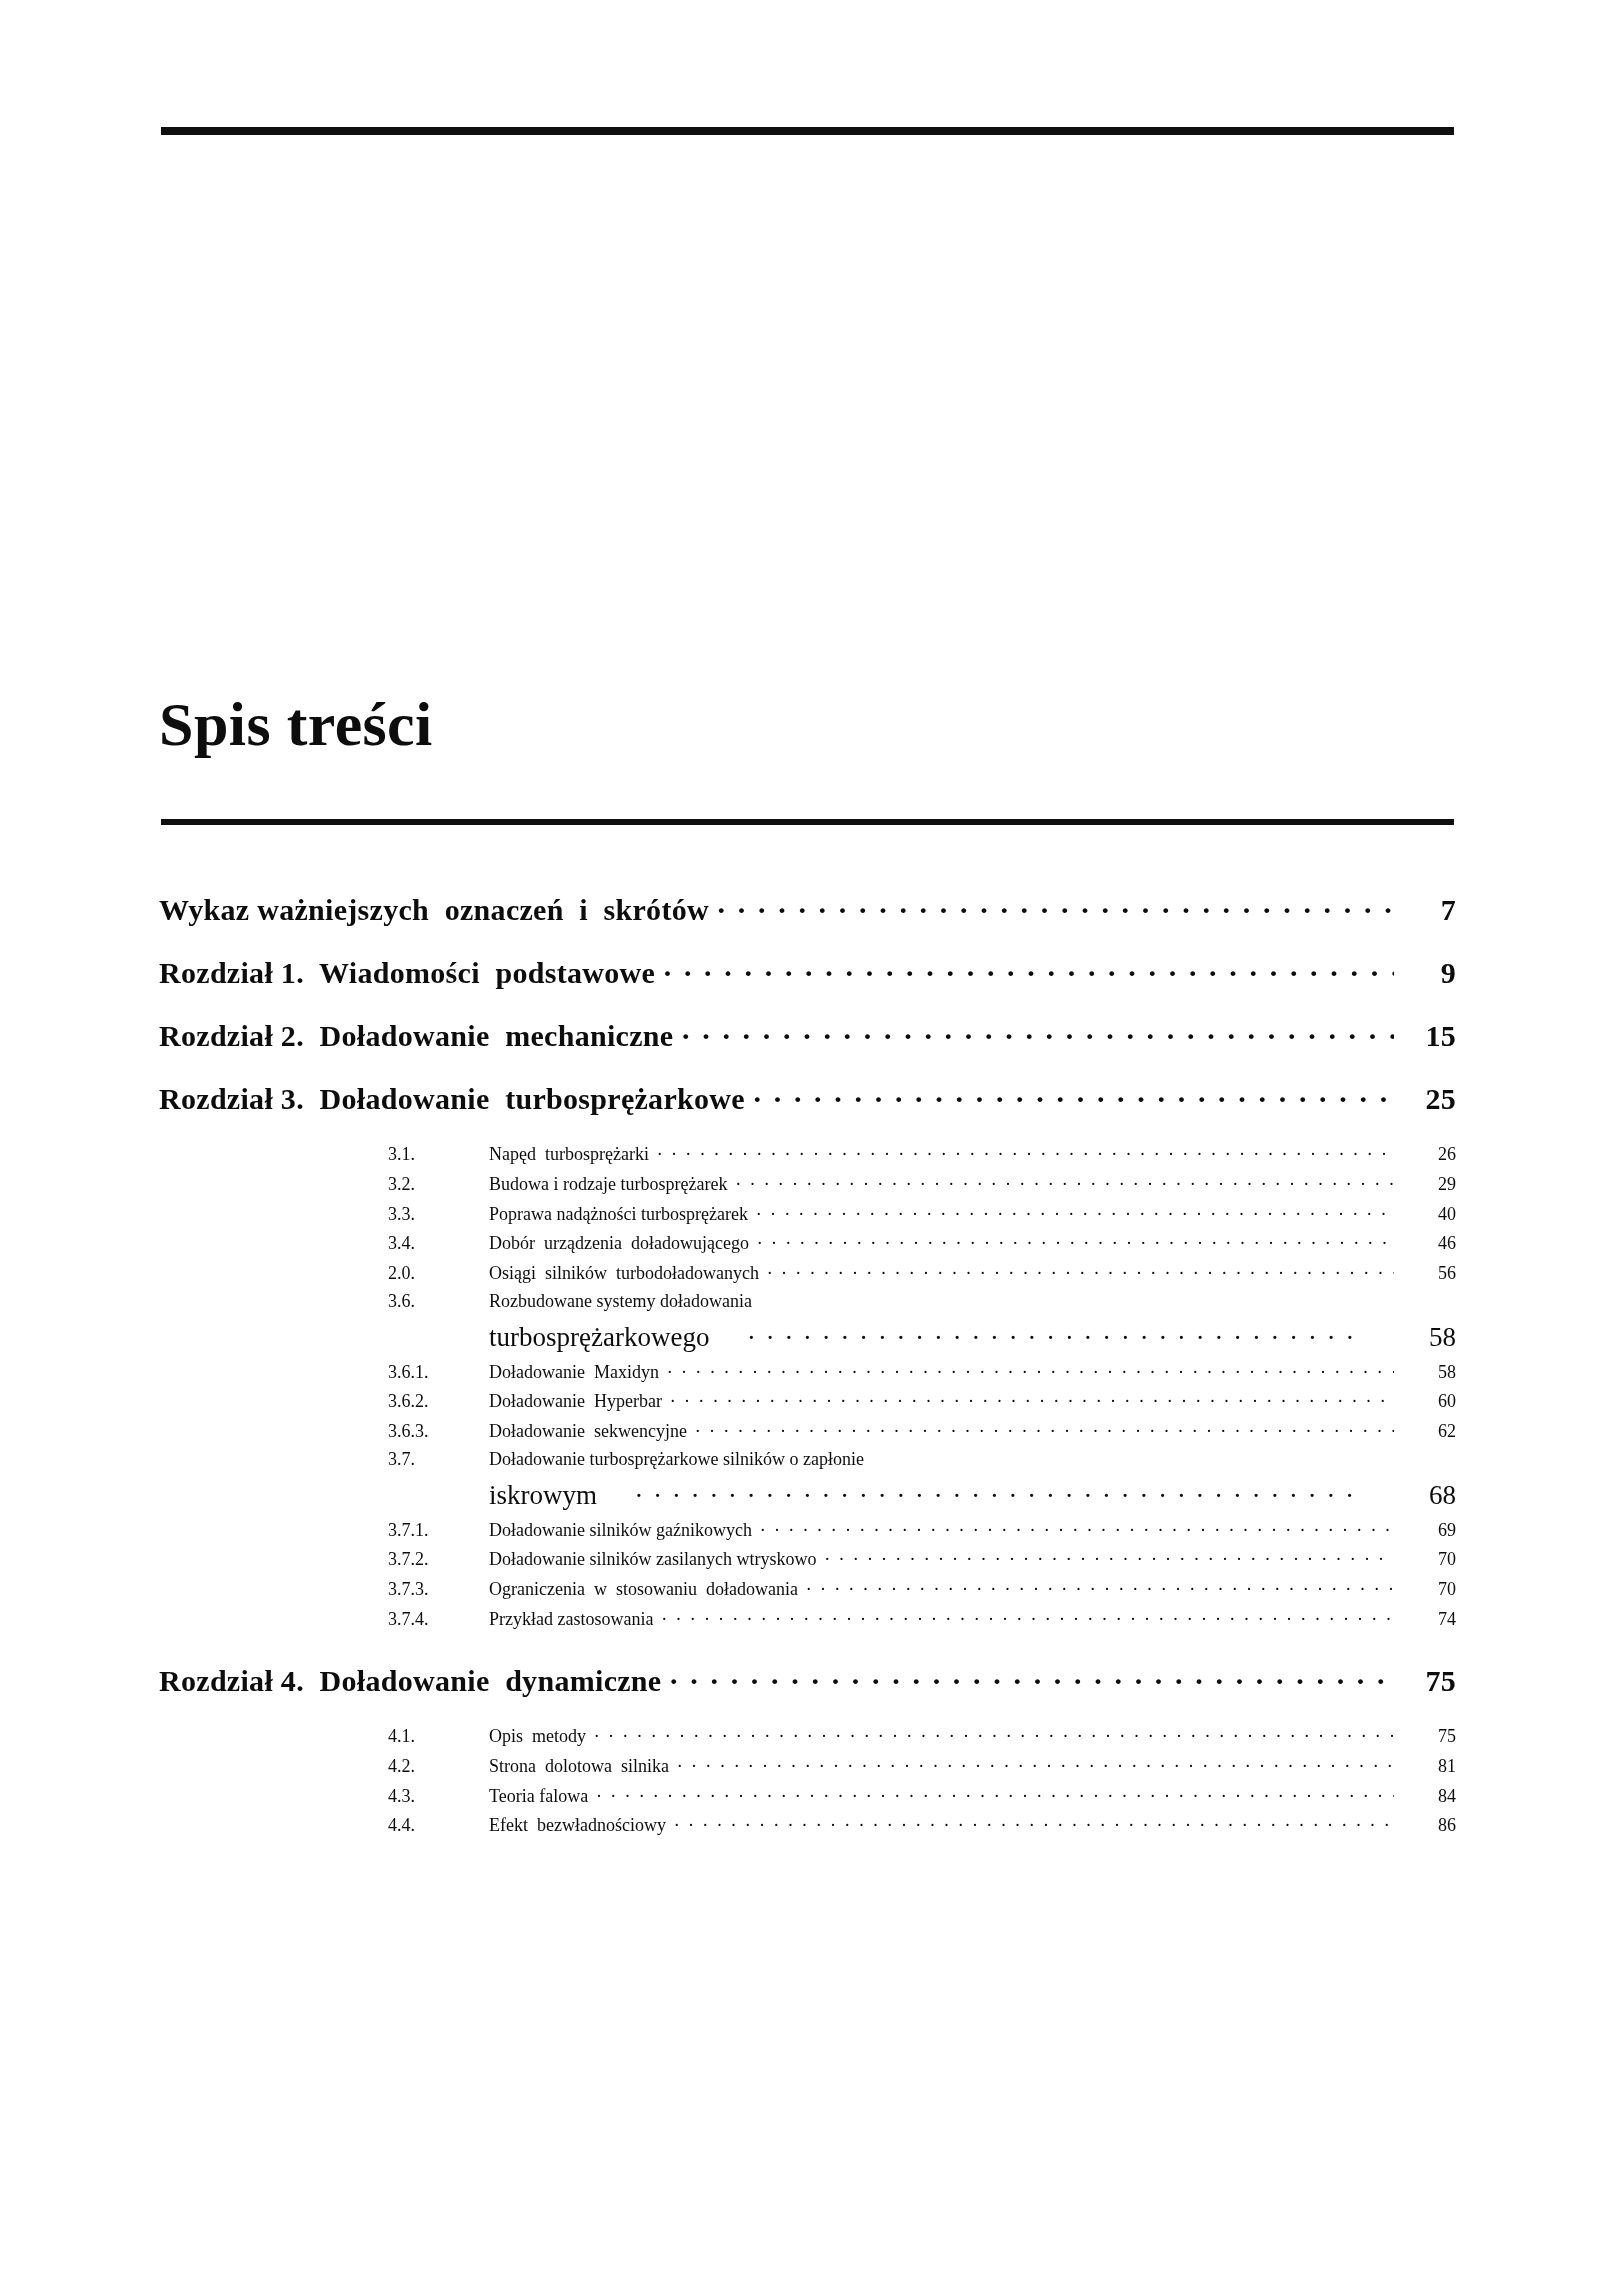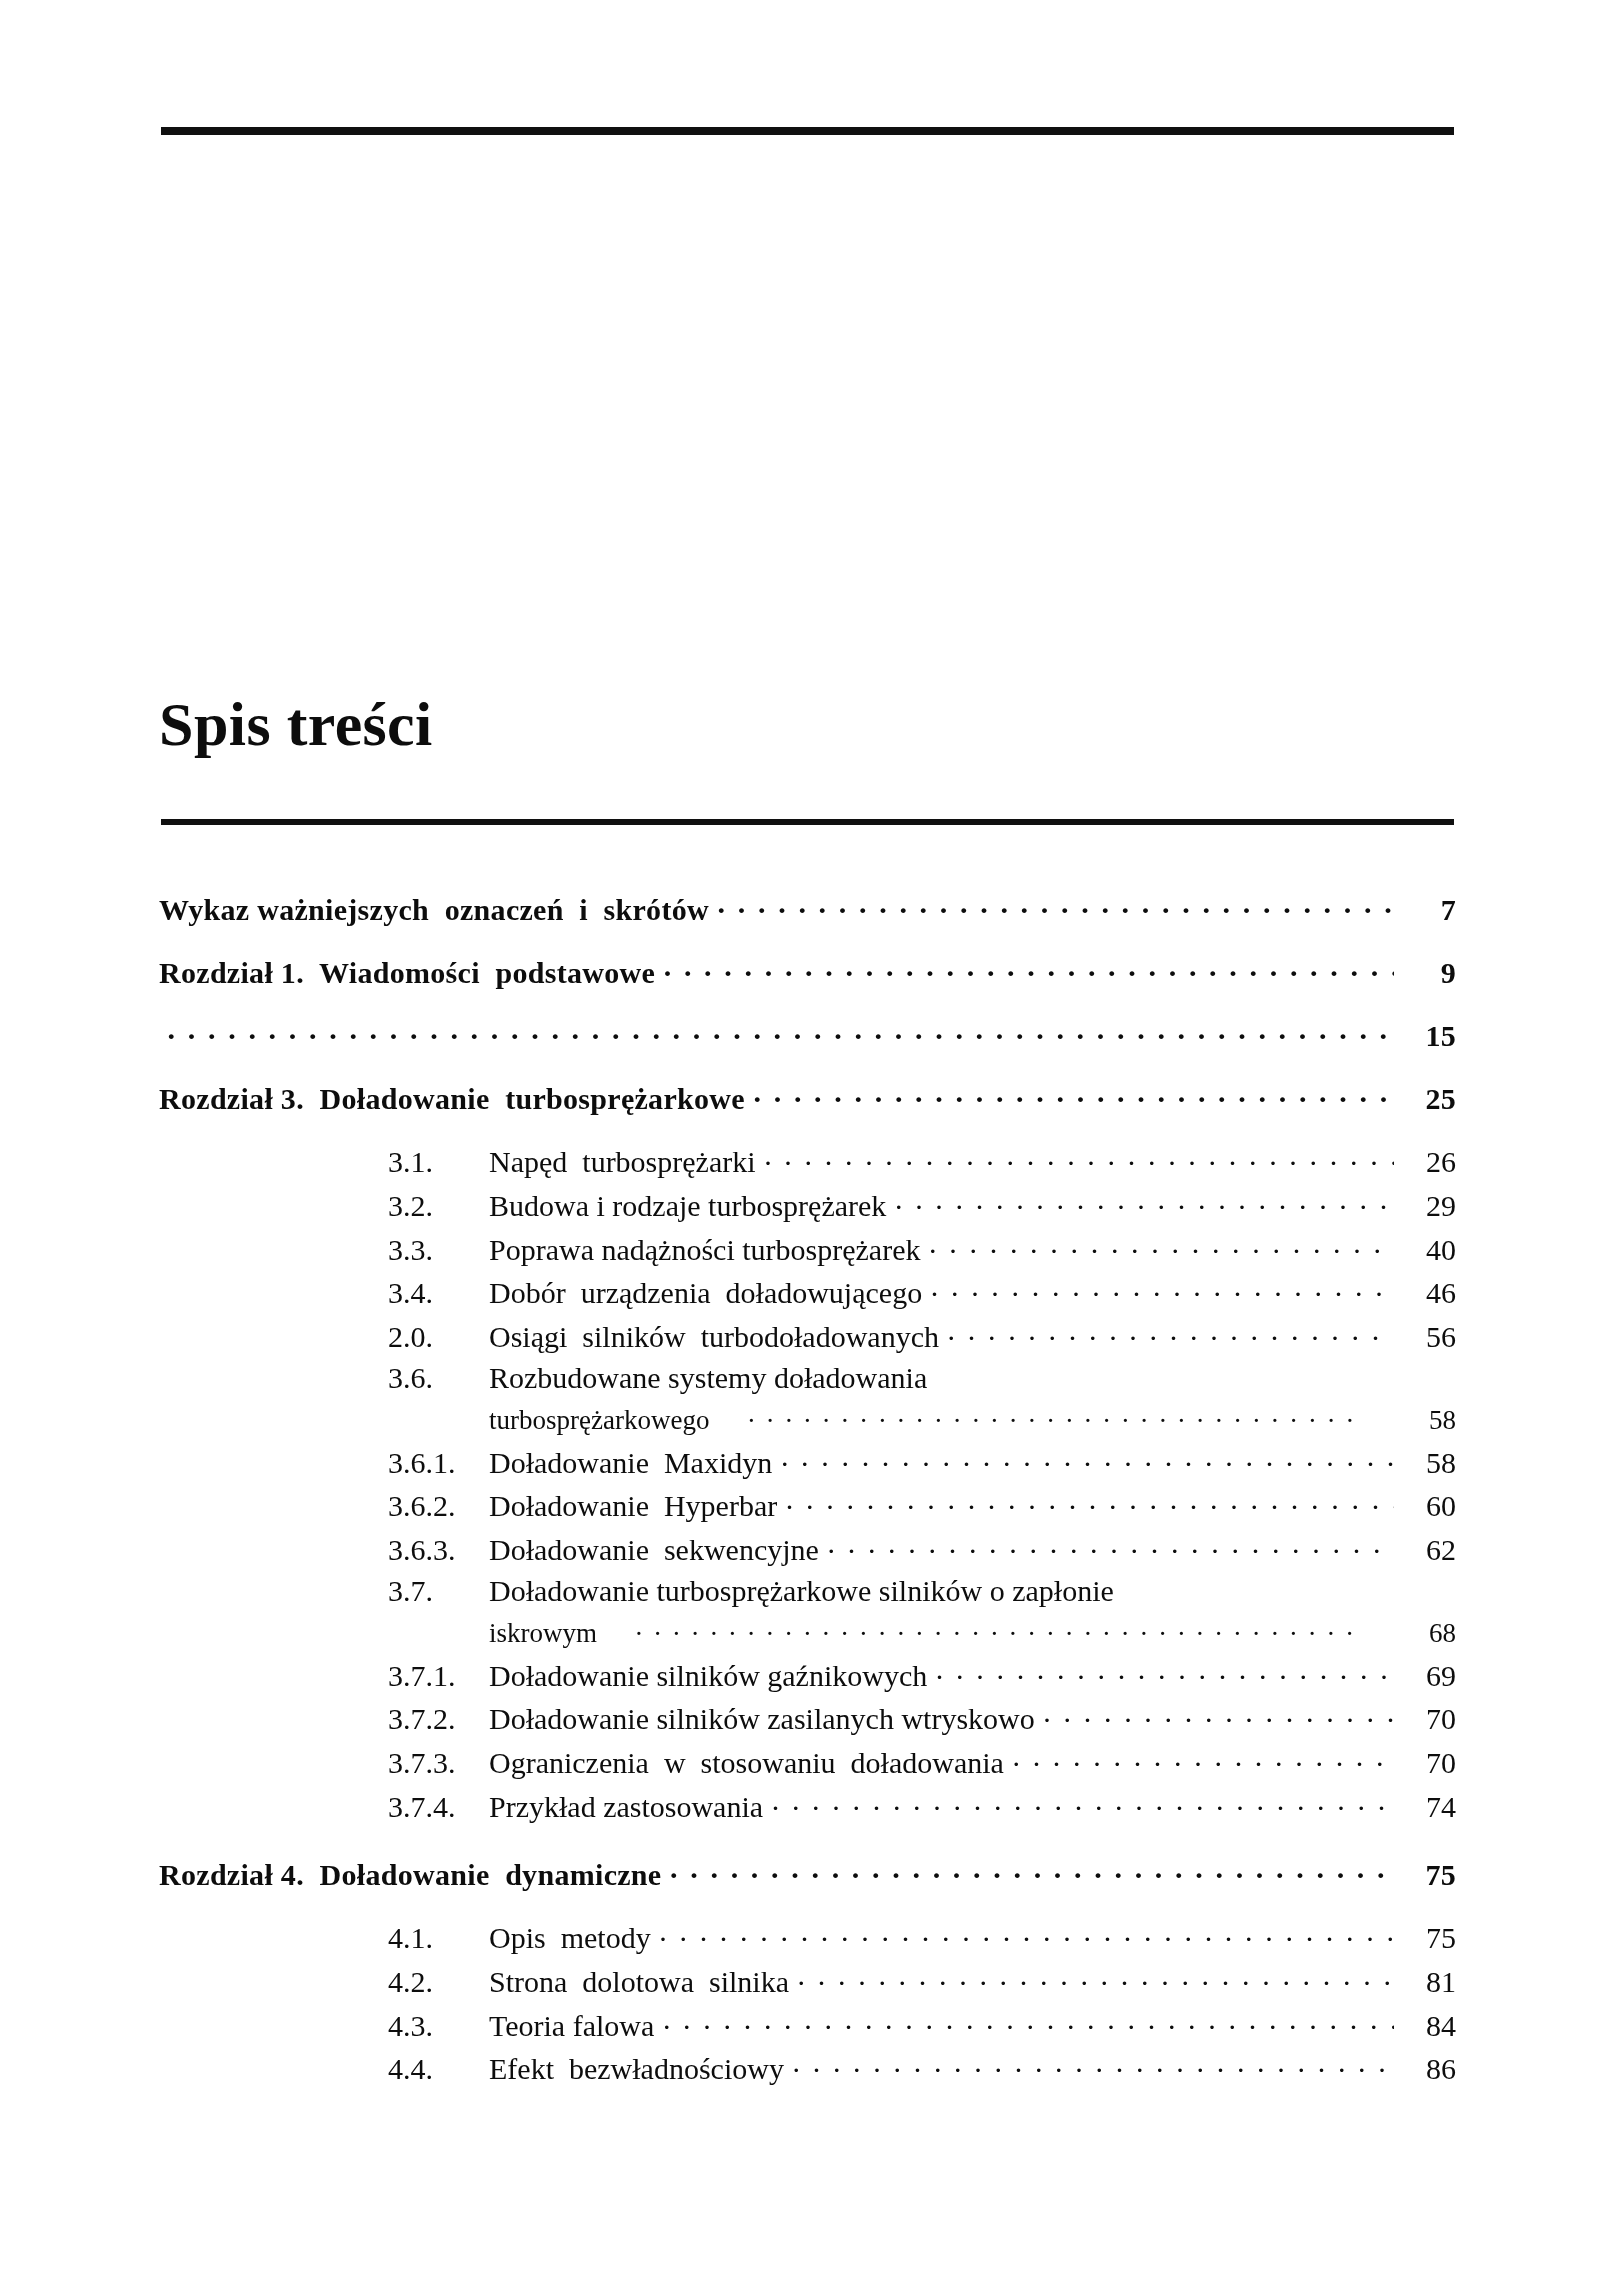--- a/index.html
+++ b/index.html
@@ -99,21 +99,21 @@
   .chapter .label {
     white-space: pre;
   }
   .chapter .page-no {
     font-weight: bold;
     width: 53px;
   }
 
   
   .section {
-    font-size: 30px;
+    font-size: 18px;
     margin-bottom: 6.8px;
     padding-left: 229px;
   }
   .section .num {
     width: 101px;
     text-align: left;
   }
   .section .txt {
     max-width: 855px;
   }
@@ -152,20 +152,21 @@
       <span class="page-no">7</span>
     </div>
 
     <div class="row chapter">
       <span class="label">Rozdział 1.  Wiadomości  podstawowe</span>
       <span class="dots"></span>
       <span class="page-no">9</span>
     </div>
 
     <div class="row chapter">
+      <span class="label">Rozdział 2.  Doładowanie  mechaniczne</span>
       <span class="dots"></span>
       <span class="page-no">15</span>
     </div>
 
     <div class="row chapter">
       <span class="label">Rozdział 3.  Doładowanie  turbosprężarkowe</span>
       <span class="dots"></span>
       <span class="page-no">25</span>
     </div>
 

